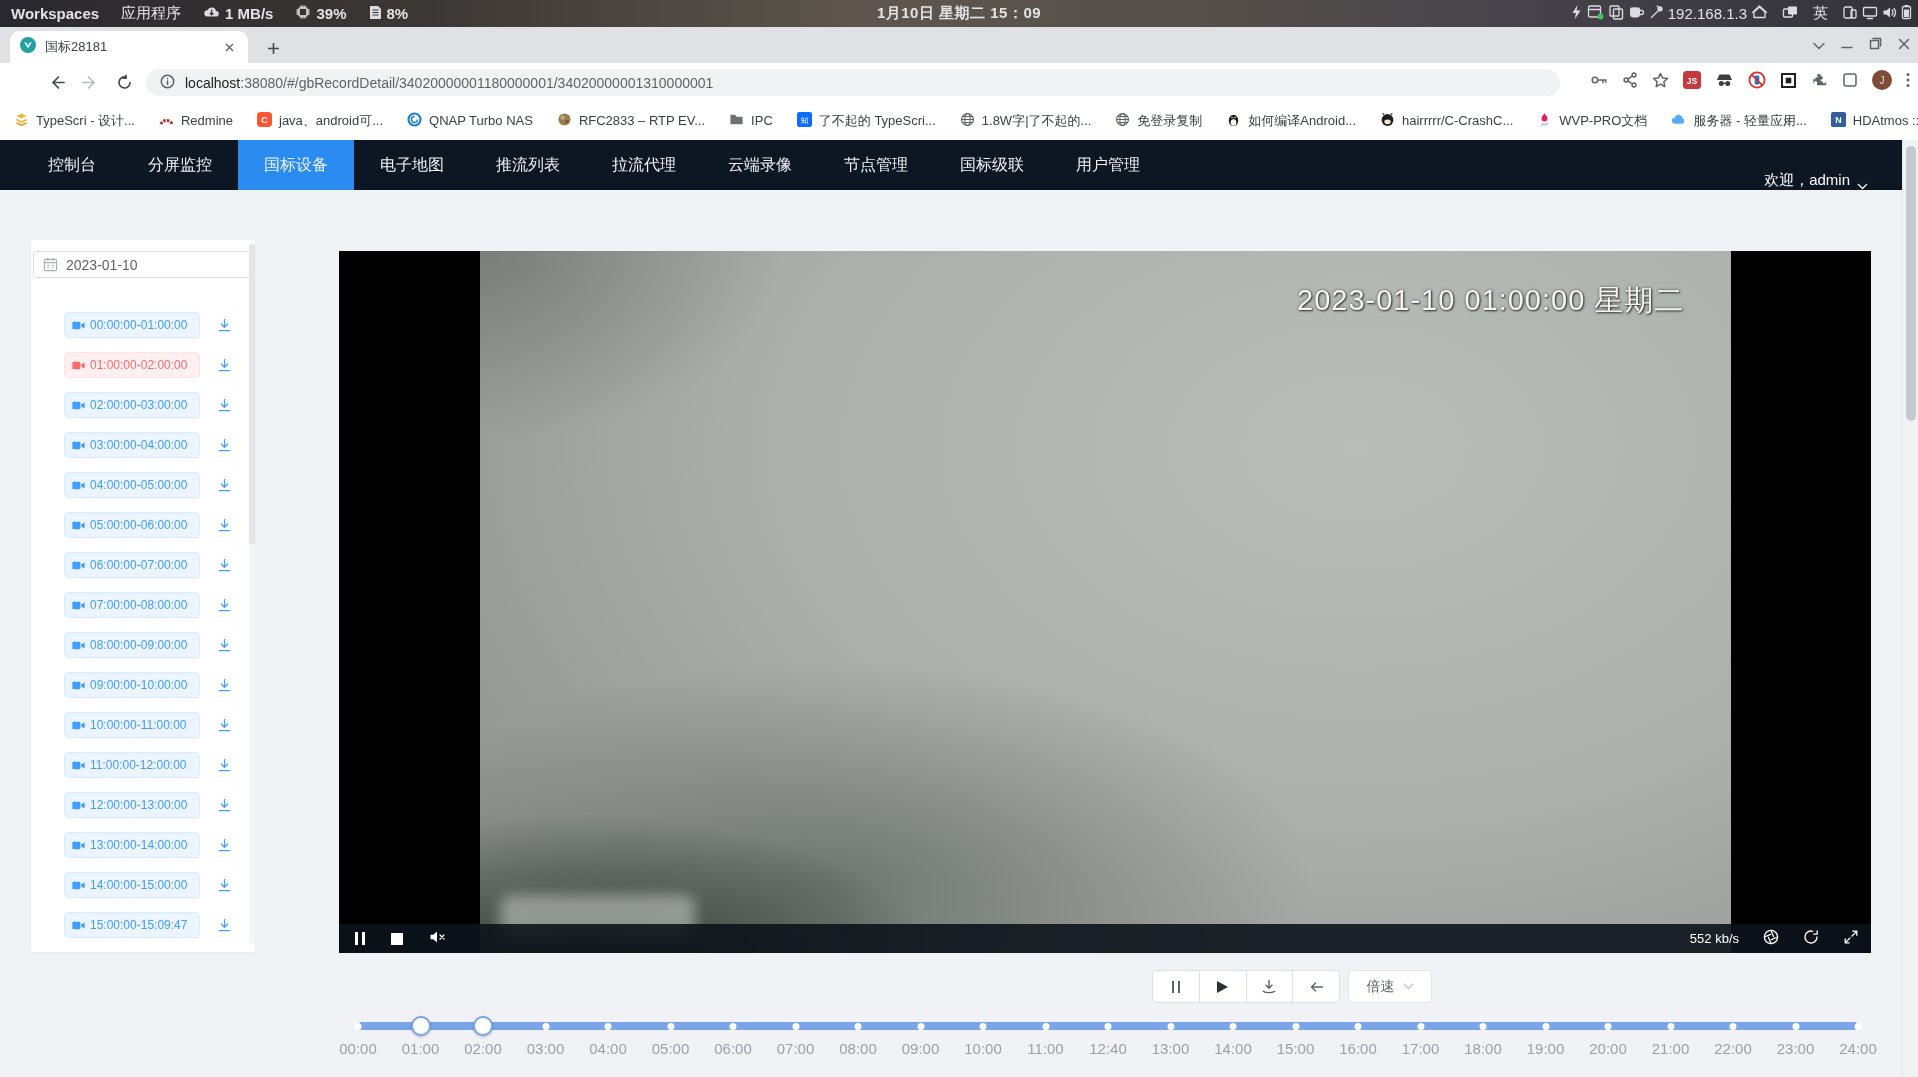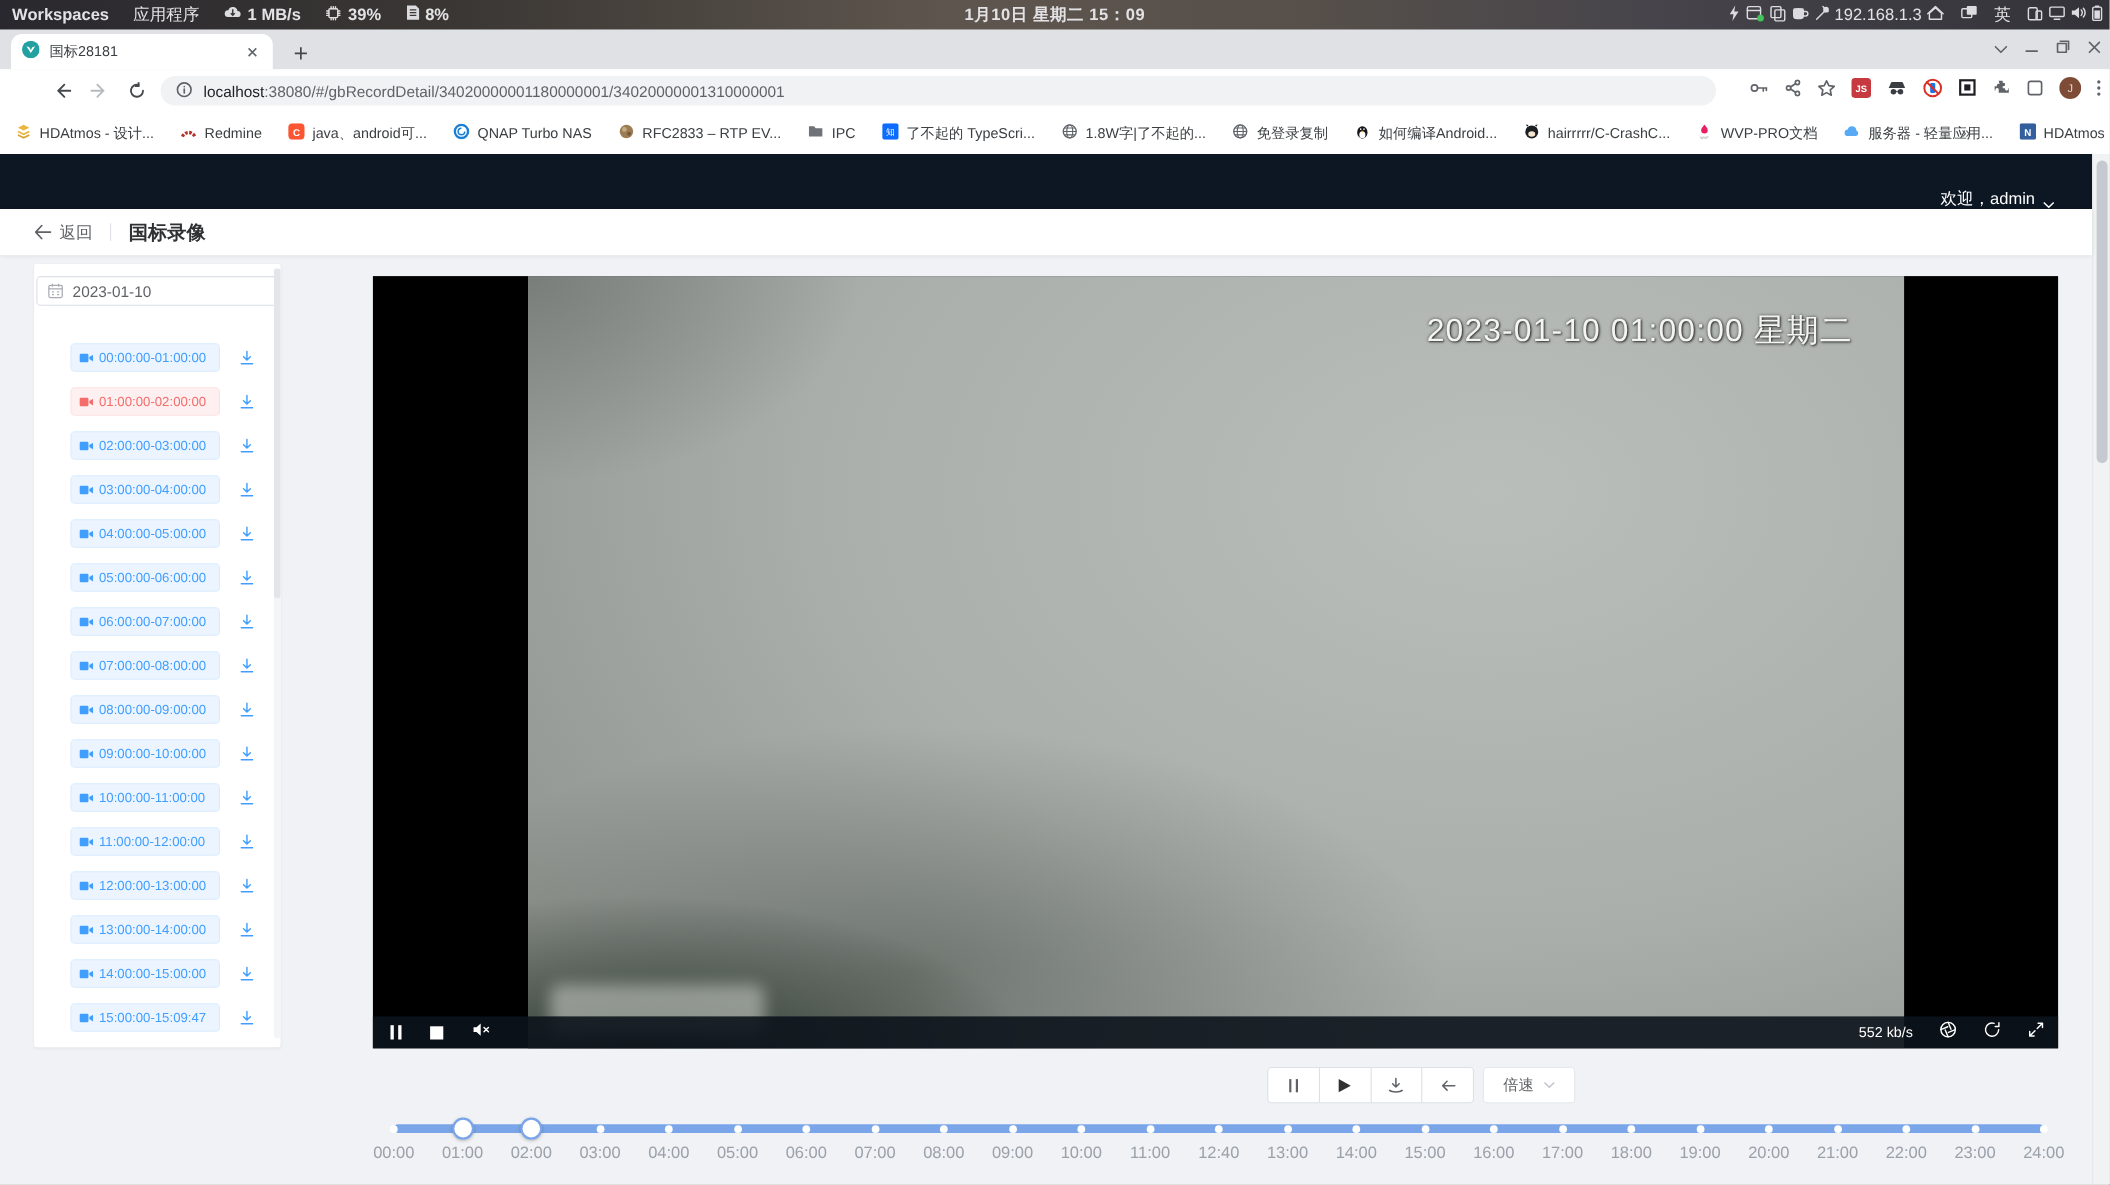--- a/index.html
+++ b/index.html
@@ -317,21 +317,21 @@
     </div>
   </div>
 
   <div class="bmbar">
     <span class="bm">
         <span><svg width="15" height="15" viewBox="0 0 16 16">
             <path d="M8 1.5l5.5 2.8L8 7 2.5 4.3z" fill="#ecb53e"></path>
             <path d="M2.5 8L8 10.7 13.5 8" stroke="#ecb53e" fill="none" stroke-width="1.7"></path>
             <path d="M2.5 11.5L8 14.2l5.5-2.7" stroke="#d9a32e" fill="none" stroke-width="1.7"></path>
           </svg></span>
-        <span>HDAtmos - 设计...</span>
+        <span>TypeScri - 设计...</span>
       </span>
     <span class="bm">
         <span><svg width="15" height="15" viewBox="0 0 16 16">
             <path d="M2 13A6.5 6.5 0 0 1 14 13" stroke="#b5342a" stroke-width="3.2" fill="none" stroke-dasharray="2.6 1.4"></path>
           </svg></span>
         <span>Redmine</span>
       </span>
     <span class="bm">
         <span><svg width="15" height="15" viewBox="0 0 16 16">
             <rect width="16" height="16" rx="4" fill="#fc5531"></rect>
@@ -420,36 +420,41 @@
             <text x="8" y="12" font-size="9.5" font-weight="bold" fill="#fff" text-anchor="middle">N</text>
           </svg></span>
         <span>HDAtmos :: 种子 *...</span>
       </span>
     <span class="bm-ov">»</span>
   </div>
 
   <div class="content-bg"></div>
 
   <div class="navbar">
+    <div style="display:flex">
+
+    <button class="nav-item" style="--i: 0;">控制台</button>
+        <button class="nav-item" style="--i: 1;">分屏监控</button>
+        <button class="nav-item active" style="--i: 2;">国标设备</button>
+        <button class="nav-item" style="--i: 3;">电子地图</button>
+        <button class="nav-item" style="--i: 4;">推流列表</button>
+        <button class="nav-item" style="--i: 5;">拉流代理</button>
+        <button class="nav-item" style="--i: 6;">云端录像</button>
+        <button class="nav-item" style="--i: 7;">节点管理</button>
+        <button class="nav-item" style="--i: 8;">国标级联</button>
+        <button class="nav-item" style="--i: 9;">用户管理</button>
+      </div>
     <div class="nav-welcome">
       <span>欢迎，admin</span>
       <svg width="11" height="7" viewBox="0 0 11 7">
           <path d="M1 1l4.5 4.5L10 1" stroke="#fff" fill="none" stroke-width="1.3"></path>
         </svg>
     </div>
   </div>
 
-  <div class="pagehead">
-    <svg width="16" height="14" viewBox="0 0 16 14">
-        <path d="M7 1L1.5 7 7 13M1.5 7H15" stroke="#606266" fill="none" stroke-width="1.5" stroke-linecap="round" stroke-linejoin="round"></path>
-      </svg>
-    <span class="back-lbl">返回</span>
-    <span class="head-div"></span>
-    <span class="head-title">国标录像</span>
-  </div>
 
   <div class="sidebar">
     <div class="date-input">
       <svg width="15" height="15" viewBox="0 0 16 16">
           <rect x="1.5" y="2.5" width="13" height="12" rx="1.5" stroke="#a8abb2" fill="none" stroke-width="1.2"></rect>
           <path d="M1.5 6h13M5 1v3M11 1v3M4.5 9h2M9.5 9h2M4.5 11.5h2M9.5 11.5h2" stroke="#a8abb2" stroke-width="1.2" fill="none"></path>
         </svg>
       <span>2023-01-10</span>
     </div>
     <div class="seg-list">

